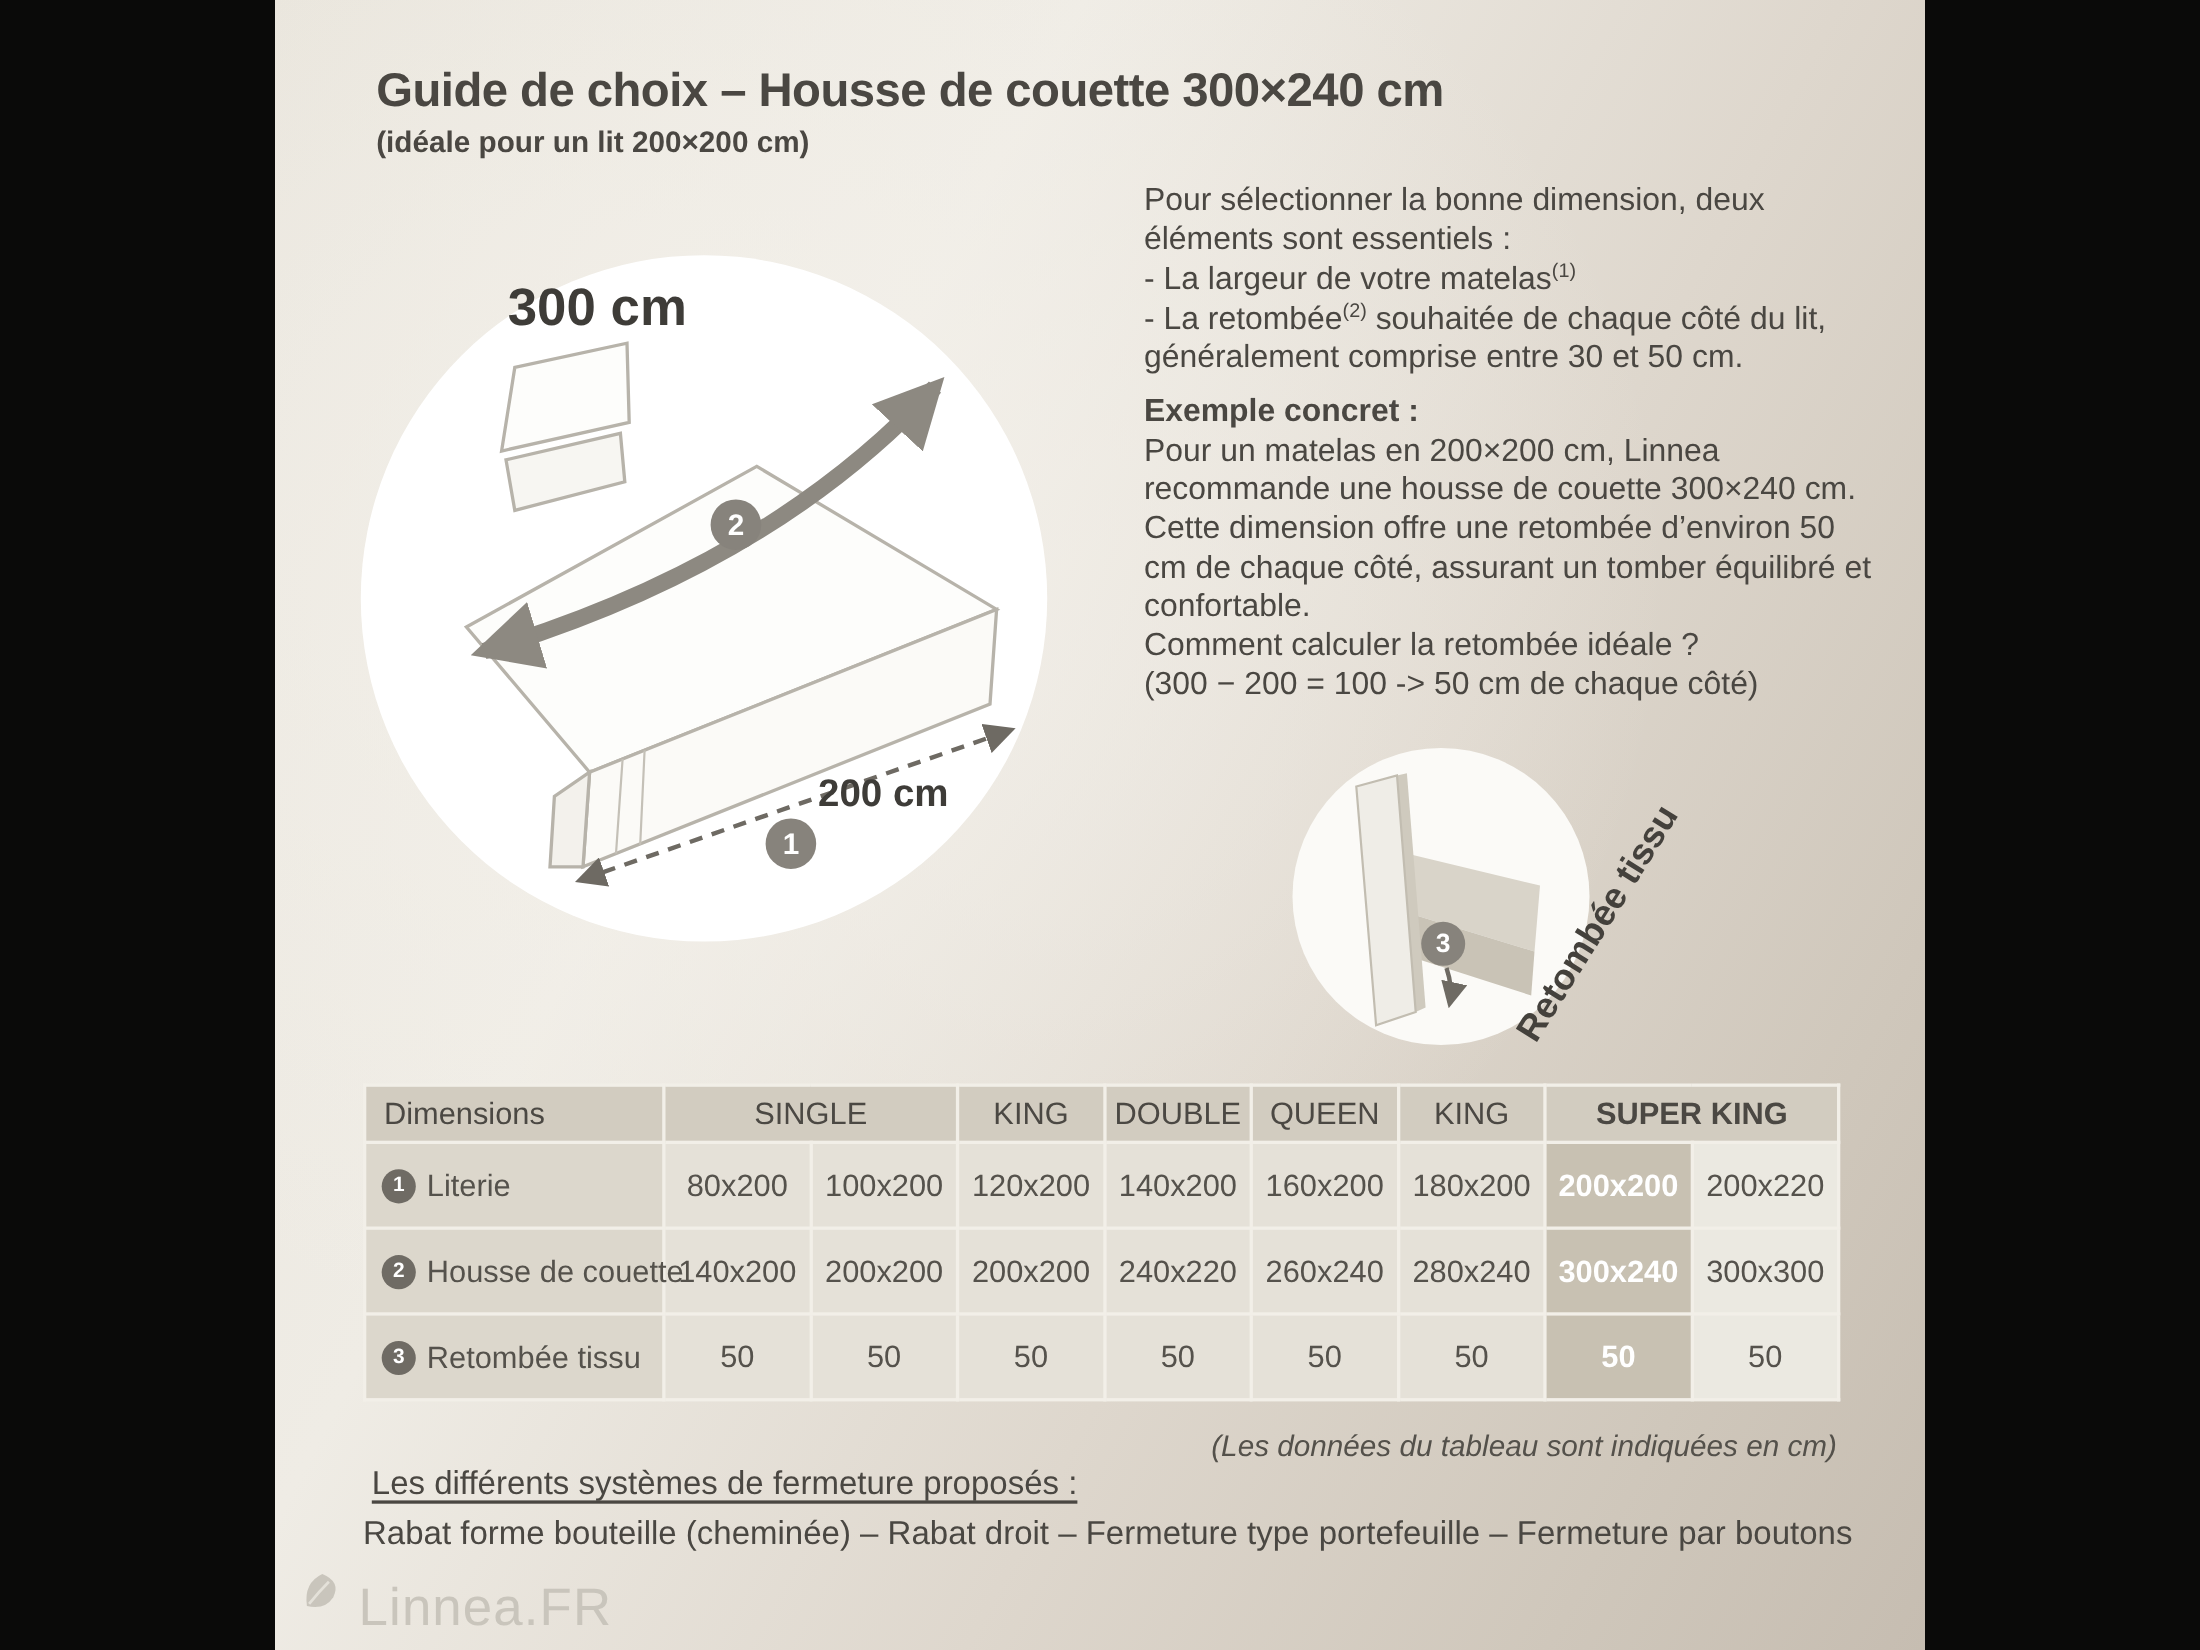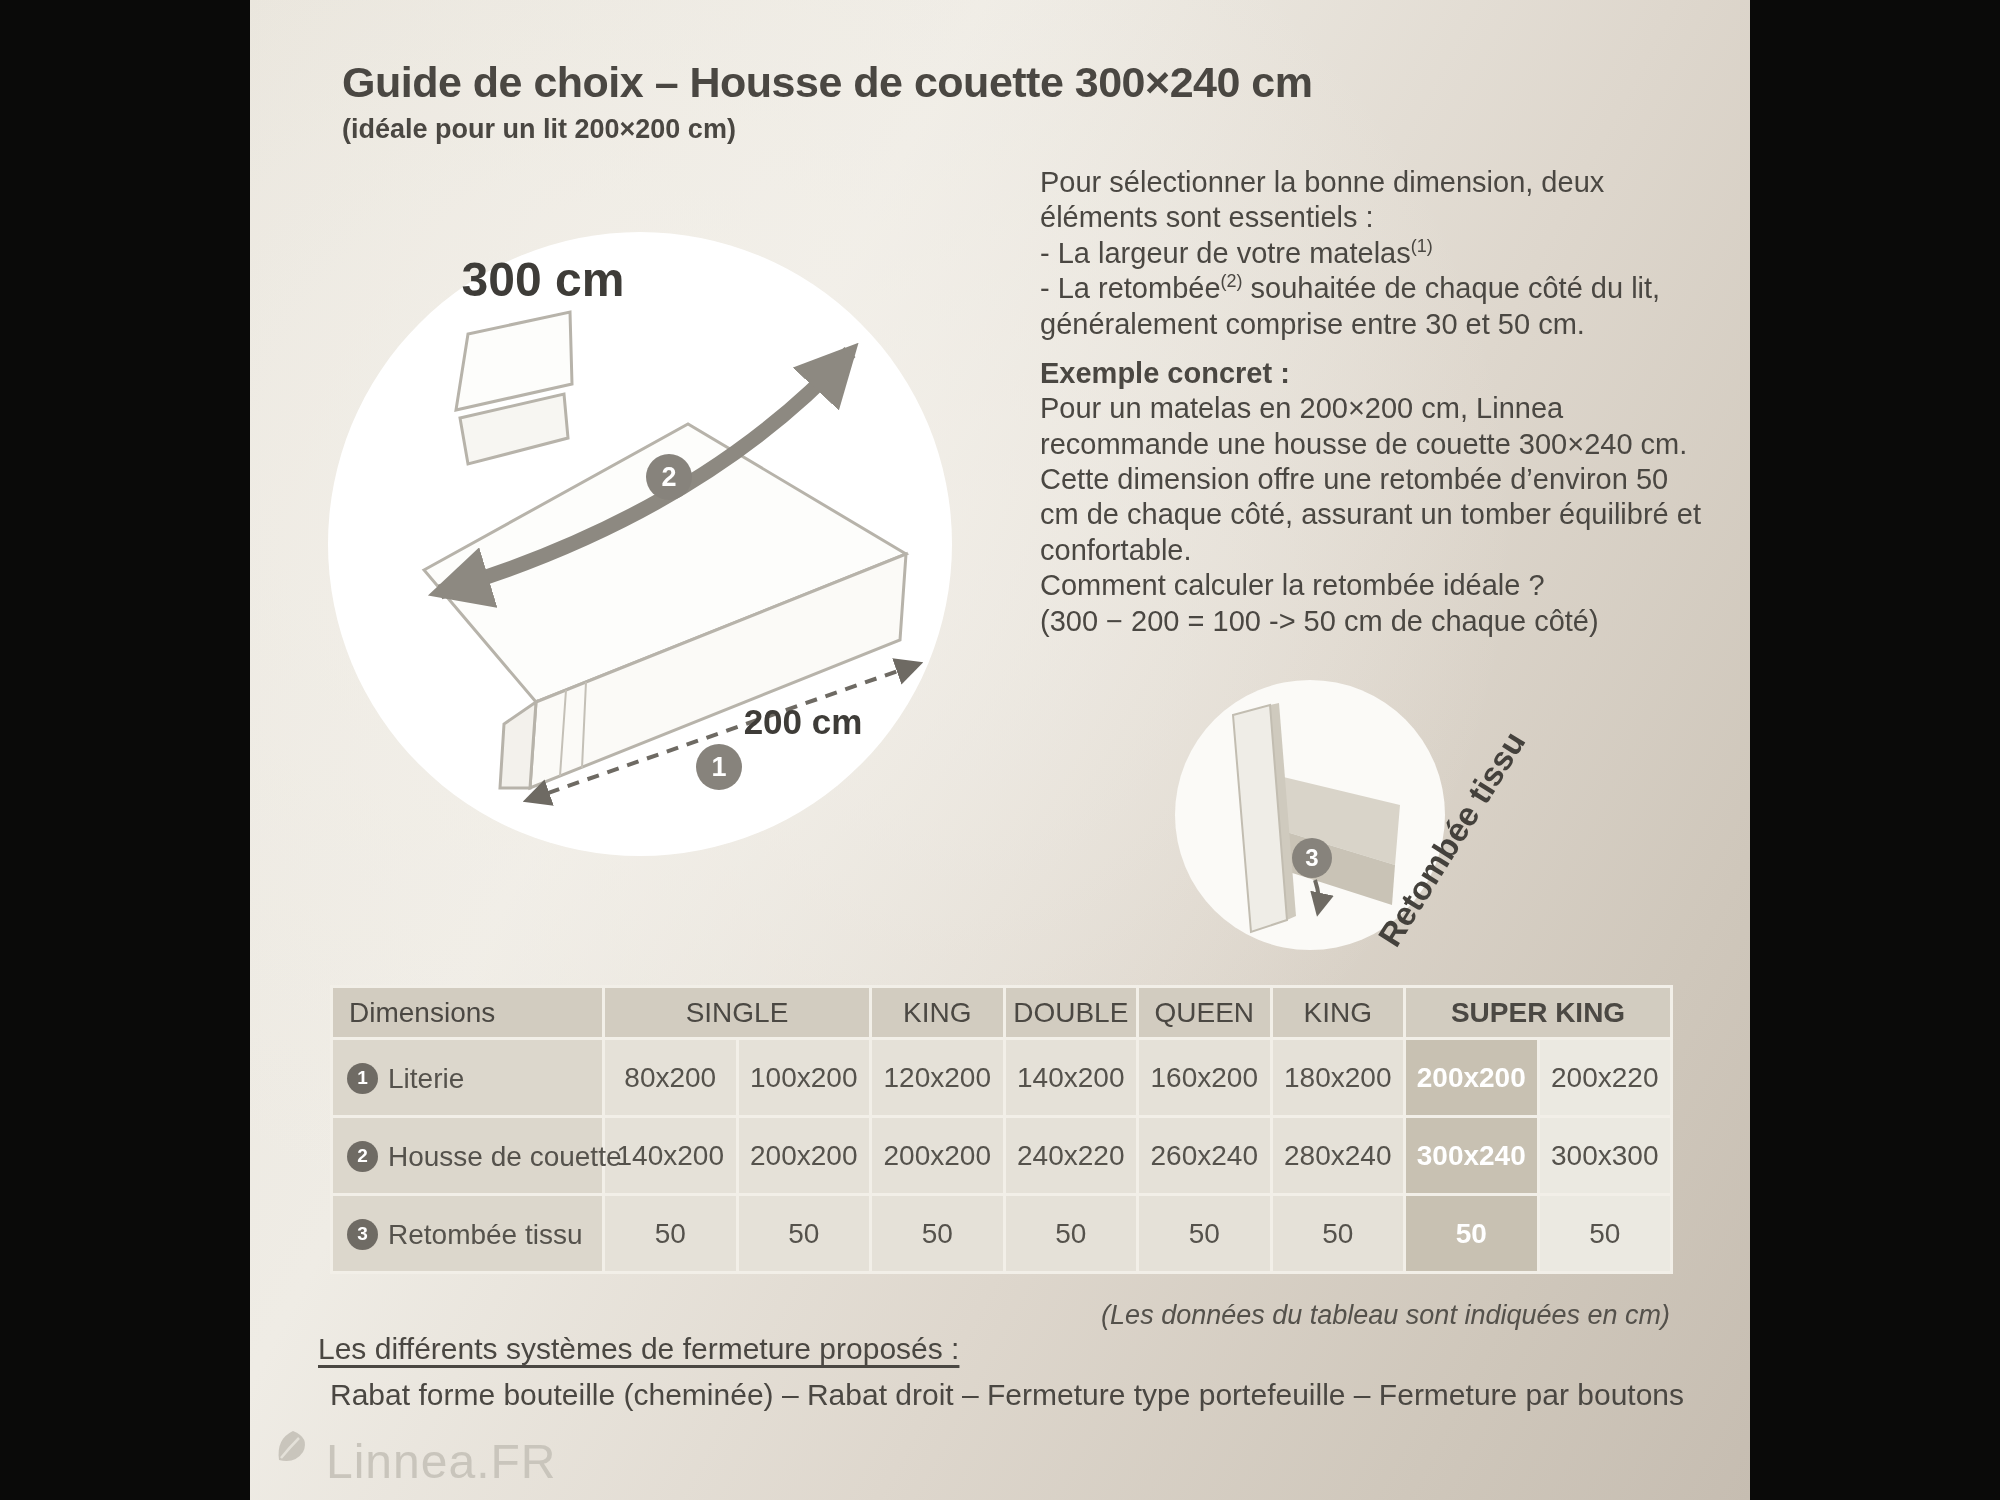--- a/index.html
+++ b/index.html
@@ -56,21 +56,21 @@
   .size-table td.hl { background:#c8c1b2; color:#fff; font-weight:600; }
   .size-table td.lastcol { background:#ebe9e1; }
   .c-label { width:272px; } .c-data { width:133.5px; }
   .tbadge { display:inline-flex; width:31px; height:31px; border-radius:50%; background:#6f6b64; color:#fff;
             font-size:19px; font-weight:700; align-items:center; justify-content:center; margin-right:10px; vertical-align:middle; }
   .t-label .row-label { vertical-align:middle; }
 
   .table-note { position:absolute; left:80px; top:1300px; width:1340px; text-align:right; font-size:27px; font-style:italic; color:#54514b; }
 
   
-  .closures-title { position:absolute; left:68px; top:1332px; font-size:30px; color:#4a4742;
+  .closures-title { position:absolute; left:88px; top:1332px; font-size:30px; color:#4a4742;
                     text-decoration:underline; text-underline-offset:6px; }
   .closures-list { position:absolute; left:80px; top:1378px; font-size:30px; color:#4a4742; }
 
   .watermark { position:absolute; left:22px; top:1402px; display:flex; align-items:center; gap:12px; color:#c9c5bc; }
   .watermark-text { font-size:48px; letter-spacing:1px;margin-top:32px; }
 </style>
 </head>
 <body>
 
 <div class="canvas">

